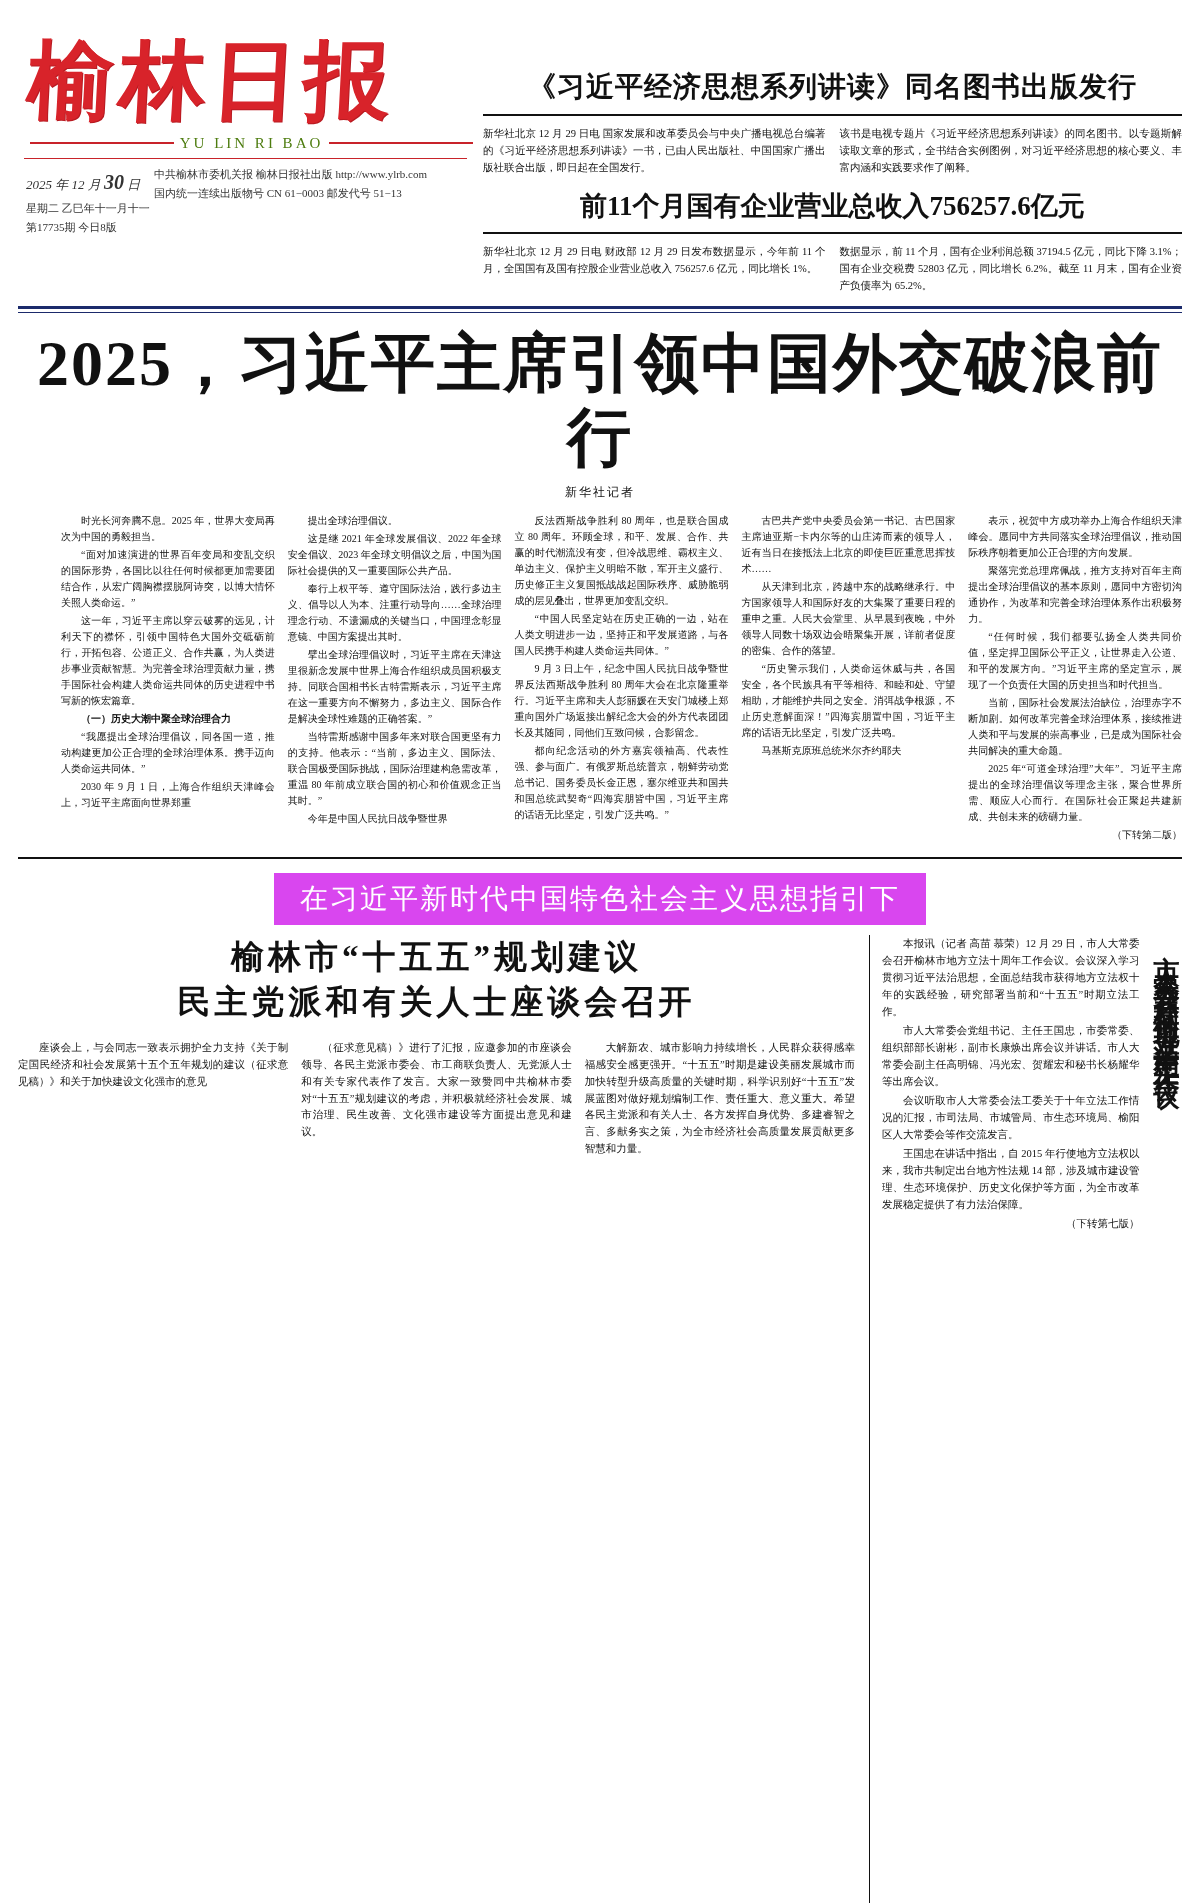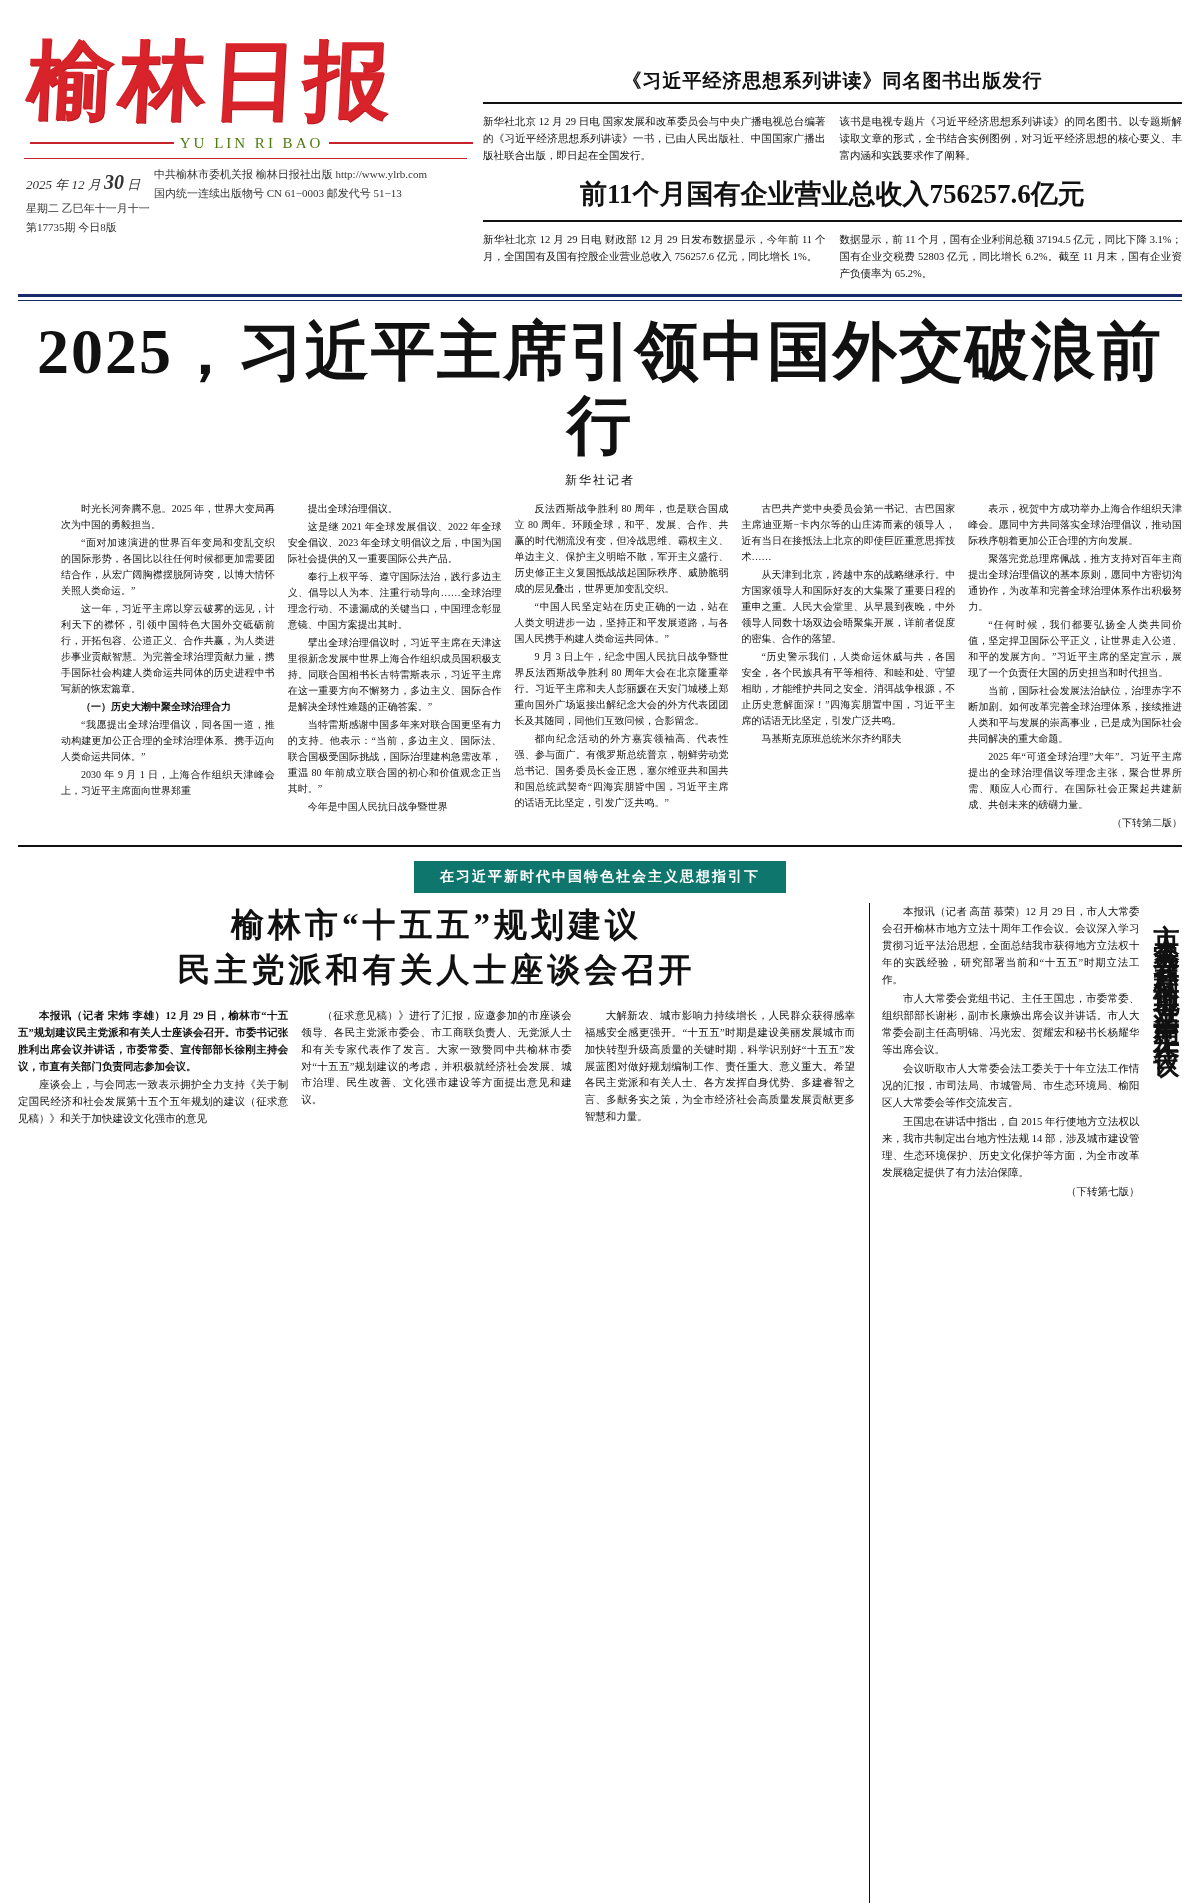--- a/index.html
+++ b/index.html
@@ -14,21 +14,21 @@
   .mast-pinyin{display:flex;align-items:center;gap:6px;margin:4px 0 0 12px;color:#4d7c0f;font-size:15px;letter-spacing:3px;}
   .mast-pinyin .bar{flex:1;height:2px;background:#c8232a;}
   .mast-rule{border-top:1px solid #c8232a;margin:6px 6px 6px 6px;}
   .mast-meta{display:flex;font-size:11px;color:#333;line-height:1.7;padding-left:8px;}
   .mast-meta .col1{width:128px;}
   .mast-meta .col1 .bigdate{font-size:13px;font-style:italic;}
   .mast-meta .col1 .bigdate b{font-size:20px;}
   .mast-meta .col2{flex:1;}
 
   .mast-right{flex:1;padding-top:54px;}
-  .hl-top{font-size:19px;font-weight:bold;text-align:center;letter-spacing:1px;color:#111;border-bottom:none;}
+  .hl-top{font-size:28px;font-weight:bold;text-align:center;letter-spacing:1px;color:#111;border-bottom:none;}
   .hl-top-rule{height:2px;background:#111;margin:8px 0 9px 0;}
   .three-col{display:flex;gap:14px;font-size:10.5px;line-height:1.62;text-align:justify;}
   .three-col .c{flex:1;}
   .hl-top2{font-size:27px;font-weight:bold;text-align:center;letter-spacing:0px;margin-top:12px;}
   .hl-top2-rule{height:2px;background:#111;margin:8px 0 9px 0;}
 
   .thick-rule{height:3px;background:#1b2a6b;margin:12px 0 0 0;}
   .thin-rule{height:1px;background:#1b2a6b;margin:3px 0 14px 0;}
 
   
@@ -38,21 +38,21 @@
   .cols6{display:flex;gap:13px;font-size:10px;line-height:1.6;text-align:justify;margin-left:43px;}
   .cols6 .c{flex:1;}
   .cols6 p{margin:0 0 2px 0;text-indent:2em;}
   .sub-h{font-weight:bold;text-indent:0;}
   .jump{text-align:right;font-weight:normal;}
 
   .hr-black{height:2px;background:#111;margin:12px 0 0 0;}
 
   
   .banner-wrap{position:relative;margin:14px 0 10px 0;text-align:center;}
-  .banner{display:inline-block;background:#0f766e;color:#fff;font-size:14px;font-weight:bold;padding:7px 26px;letter-spacing:2px;}
+  .banner{display:inline-block;background:#d946ef;color:#fff;font-size:28px;font-weight:normal;padding:7px 26px;letter-spacing:2px;}
 
   
   .mid{display:flex;gap:14px;}
   .mid-left{flex:1;}
   .mid-hl{font-size:33px;font-weight:bold;text-align:center;line-height:1.35;letter-spacing:4px;}
   .mid-body{display:flex;gap:13px;margin-top:16px;font-size:10.5px;line-height:1.6;text-align:justify;}
   .mid-body .c{flex:1;}
   .mid-body p{margin:0 0 2px 0;text-indent:2em;}
   .lead{font-weight:bold;text-indent:0;}
 
@@ -161,21 +161,20 @@
   </div>
 
   <div class="mid">
     <div class="mid-left">
       <div class="mid-hl">
         <div>榆林市“十五五”规划建议</div>
         <div>民主党派和有关人士座谈会召开</div>
       </div>
       <div class="mid-body">
         <div class="c">
-          <p class="lead">本报讯（记者 宋炜 李雄）12 月 29 日，榆林市“十五五”规划建议民主党派和有关人士座谈会召开。市委书记张胜利出席会议并讲话，市委常委、宣传部部长徐刚主持会议，市直有关部门负责同志参加会议。</p>
           <p>座谈会上，与会同志一致表示拥护全力支持《关于制定国民经济和社会发展第十五个五年规划的建议（征求意见稿）》和关于加快建设文化强市的意见</p>
         </div>
         <div class="c">
           <p>（征求意见稿）》进行了汇报，应邀参加的市座谈会领导、各民主党派市委会、市工商联负责人、无党派人士和有关专家代表作了发言。大家一致赞同中共榆林市委对“十五五”规划建议的考虑，并积极就经济社会发展、城市治理、民生改善、文化强市建设等方面提出意见和建议。</p>
         </div>
         <div class="c">
           <p>大解新农、城市影响力持续增长，人民群众获得感幸福感安全感更强开。“十五五”时期是建设美丽发展城市而加快转型升级高质量的关键时期，科学识别好“十五五”发展蓝图对做好规划编制工作、责任重大、意义重大。希望各民主党派和有关人士、各方发挥自身优势、多建睿智之言、多献务实之策，为全市经济社会高质量发展贡献更多智慧和力量。</p>
         </div>
       </div>
     </div>

